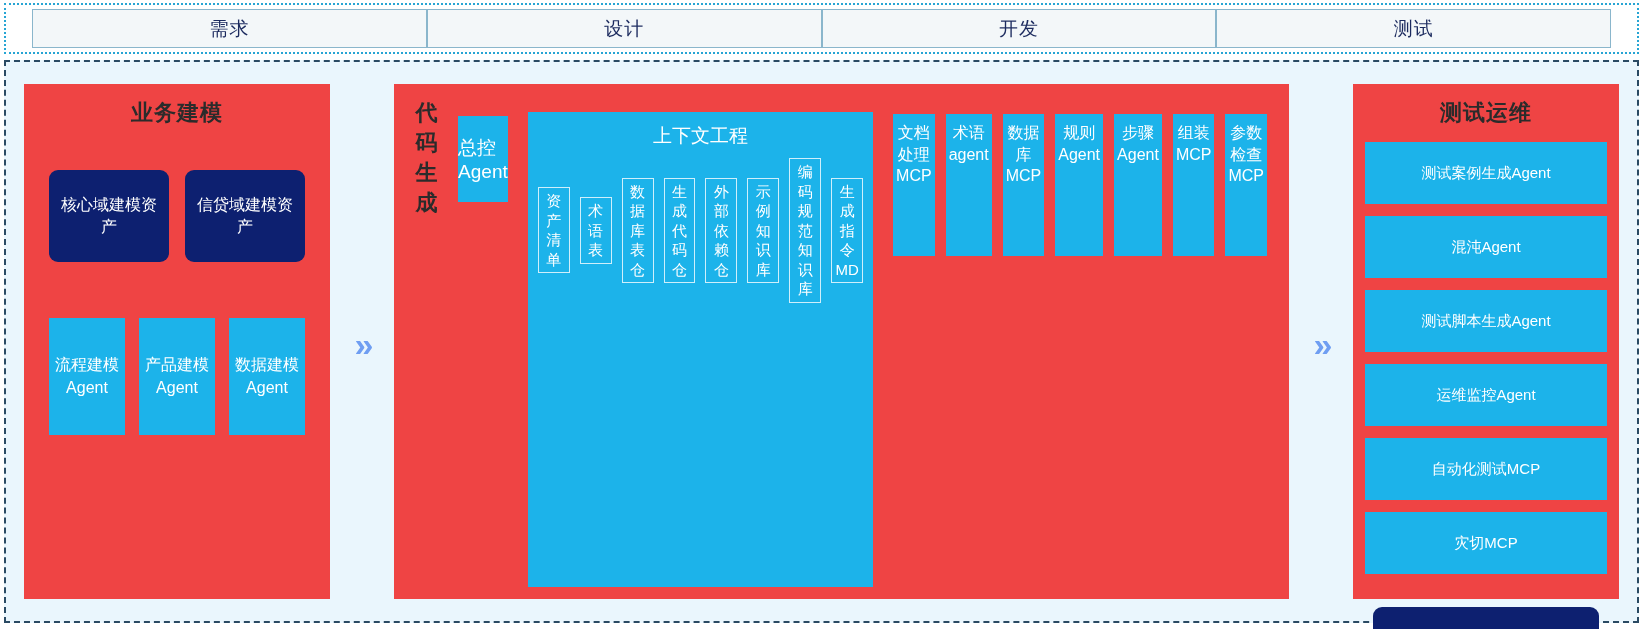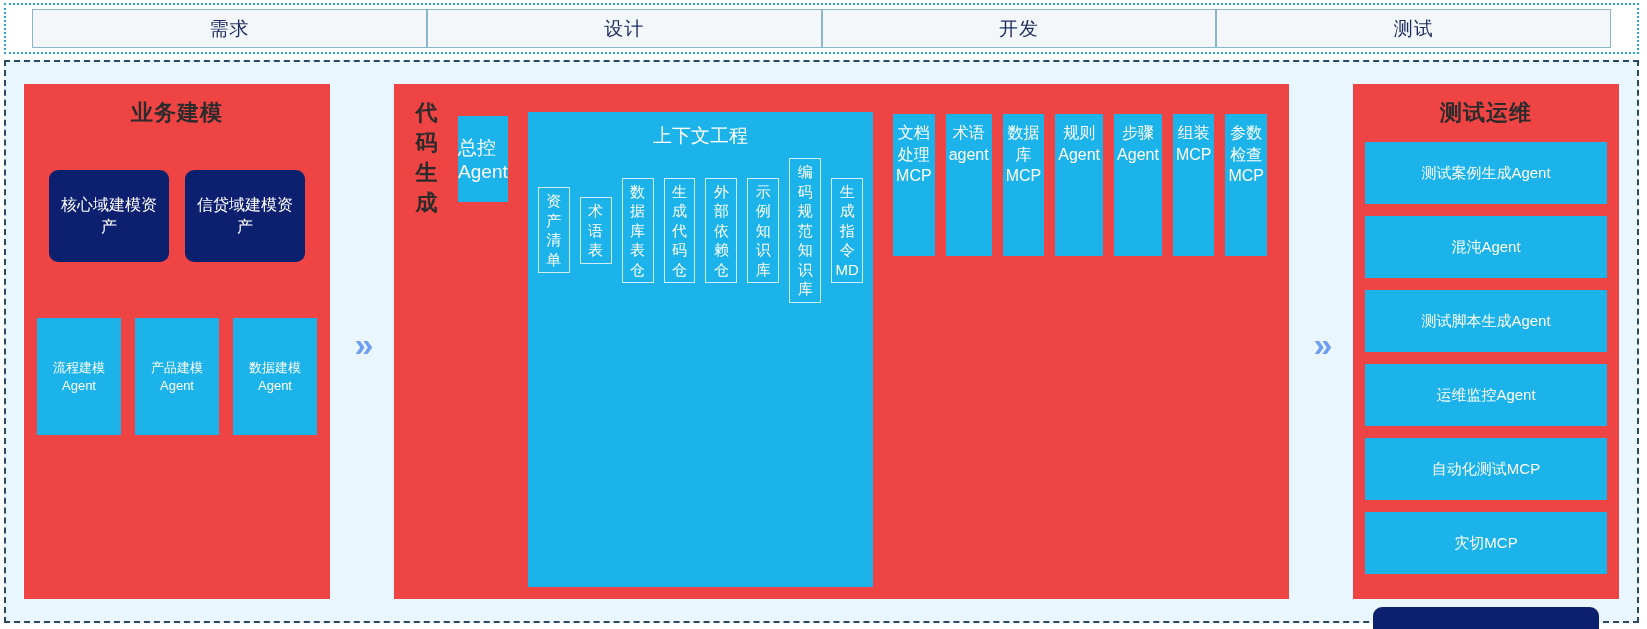--- a/index.html
+++ b/index.html
@@ -104,25 +104,25 @@
     padding: 0 6px;
     box-sizing: border-box;
   }
   .agents-row {
     display: flex;
     gap: 14px;
     justify-content: center;
     margin-top: 56px;
   }
   .agent-card {
-    width: 84px;
+    width: 76px;
     height: 117px;
     background: #1cb3ea;
     color: #ffffff;
-    font-size: 13px;
+    font-size: 16px;
     line-height: 1.38;
     display: flex;
     align-items: center;
     justify-content: flex-end;
     text-align: center;
     box-sizing: border-box;
   }
 
   
   .arrow-gap {

